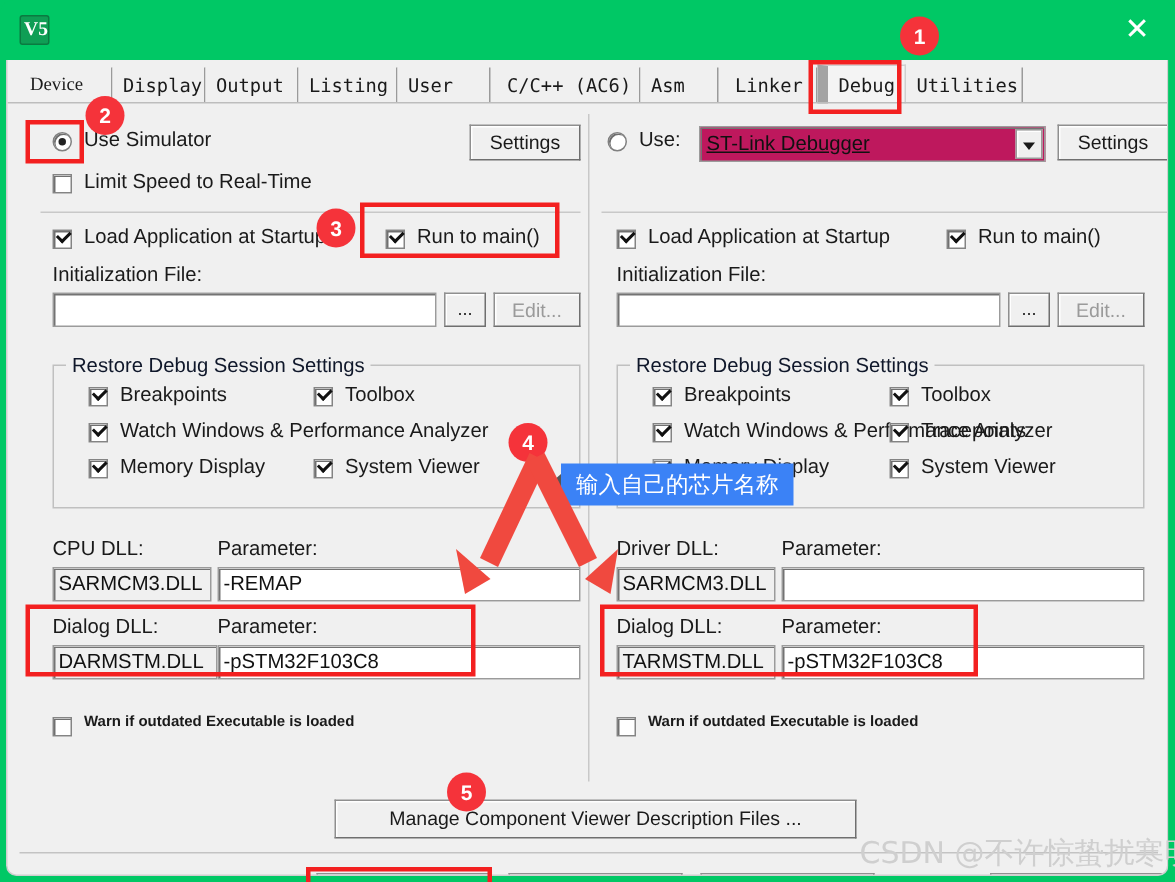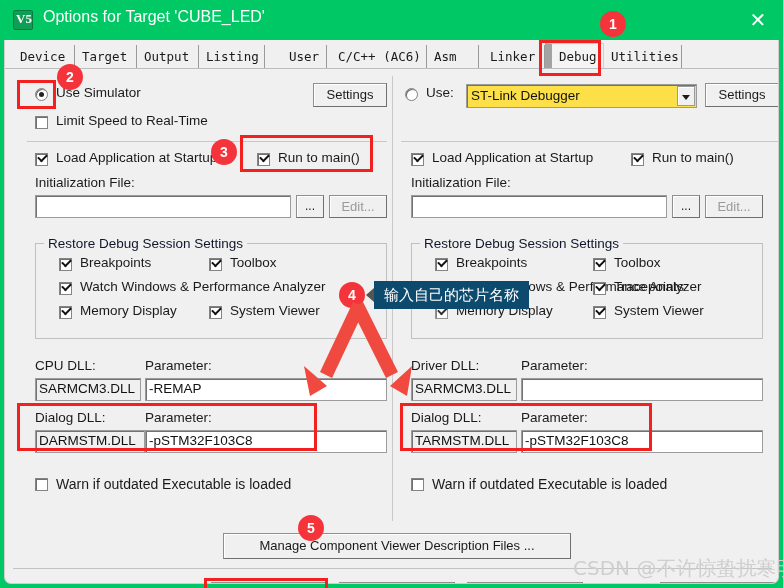--- a/index.html
+++ b/index.html
@@ -77,21 +77,21 @@
   }
   .pane-left{left:8px;width:374px;}
   .pane-right{left:392px;width:375px;}
   .vdivider{
     position:absolute;left:387px;top:36px;width:1px;height:445px;background:#c8c8c8;
   }
   .lbl{
     font-size:13.5px;color:#1a1a1a;white-space:nowrap;
     font-family:"Liberation Sans", sans-serif;
   }
-  .lbl.small{font-size:14px;}
+  .lbl.small{font-size:10px;font-weight:bold;}
   
   .radio{
     position:absolute;width:13px;height:13px;border-radius:50%;
     background:#ffffff;border:1px solid #808080;box-sizing:border-box;cursor:pointer;
     box-shadow:inset 1px 1px 0 #6e6e6e;
   }
   .radio.on::after{
     content:"";position:absolute;left:3px;top:3px;width:5px;height:5px;
     border-radius:50%;background:#222;
   }
@@ -124,24 +124,24 @@
     border:1px solid #9b9b9b;
     box-shadow:inset 1px 1px 0 #737373;
     box-sizing:border-box;
     font-size:13.5px;color:#111;
     padding-left:3px;line-height:20px;white-space:nowrap;overflow:hidden;
     cursor:text;
   }
   .inp.ro{background:#f0f0f0;}
   
   .combo{
-    position:absolute;background:#fde047;border:1px solid #9b9b9b;
+    position:absolute;background:#be185d;border:1px solid #9b9b9b;
     box-shadow:inset 1px 1px 0 #737373;
     box-sizing:border-box;font-size:13.5px;color:#111;
-    padding-left:4px;line-height:22px;cursor:pointer;overflow:hidden;white-space:nowrap;
+    padding-left:4px;line-height:22px;cursor:pointer;overflow:hidden;white-space:nowrap;text-decoration:underline;
   }
   .combo .arrowbox{
     position:absolute;right:1px;top:1px;width:18px;height:20px;
     background:#f0f0f0;border:1px solid #9a9a9a;box-sizing:border-box;
     box-shadow:inset 1px 1px 0 #fff;
   }
   .combo .arrowbox::after{
     content:"";position:absolute;left:4px;top:8px;
     border-left:4px solid transparent;border-right:4px solid transparent;
     border-top:5px solid #1a1a1a;
@@ -171,24 +171,25 @@
     pointer-events:none;
   }
   .badge{
     position:absolute;width:26px;height:26px;border-radius:50%;
     background:#f5333a;color:#ffffff;font-size:14px;font-weight:bold;
     line-height:26px;text-align:center;
     font-family:"Liberation Sans", sans-serif;
     pointer-events:none;
   }
   .tooltip{
-    position:absolute;background:#0c4a6e;color:#ffffff;
+    position:absolute;background:#3b82f6;color:#ffffff;
     font-size:15px;line-height:28px;padding:0 10px;white-space:nowrap;
     font-family:"DejaVu Sans", sans-serif;
     pointer-events:none;
+    margin-top:28px;
   }
   .tooltip .tip{
     position:absolute;left:-8px;top:7px;width:0;height:0;
     border-top:7px solid transparent;border-bottom:7px solid transparent;
     border-right:8px solid #555555;
   }
   .arrowsvg{position:absolute;pointer-events:none;}
   .watermark{
     position:absolute;color:#cfcfcf;font-size:20px;white-space:nowrap;
     font-family:"DejaVu Sans", sans-serif;pointer-events:none;
@@ -196,32 +197,31 @@
 </style>
 </head>
 <body>
 
 <div class="window">
 
   <div class="titlebar">
     <div class="app-icon">
       <div class="glyph">V5</div>
     </div>
-    <div class="title-text">Options for Target 'CUBE_LED'</div>
     <div class="close-btn">✕</div>
   </div>
 
   <div class="dialog">
 
     <div class="tabstrip">
-      <div class="tab" style="left:8px;width:62px;">Device</div>
-      <div class="tab" style="left:70px;width:62px;">Target</div>
+      <div class="tab" style="left:8px;width:62px;font-family:Liberation Serif, serif;">Device</div>
+      <div class="tab" style="left:70px;width:62px;">Display</div>
       <div class="tab" style="left:132px;width:62px;">Output</div>
       <div class="tab" style="left:194px;width:66px;">Listing</div>
-      <div class="tab" style="left:260px;width:62px;text-align:right;">User</div>
+      <div class="tab" style="left:260px;width:62px;">User</div>
       <div class="tab" style="left:326px;width:96px;">C/C++ (AC6)</div>
       <div class="tab" style="left:422px;width:52px;">Asm</div>
       <div class="tab" style="left:478px;width:62px;">Linker</div>
       <div class="tab active" style="left:540px;width:59px;">Debug</div>
       <div class="tab" style="left:599px;width:78px;">Utilities</div>
     </div>
     <div class="tabline"></div>
 
     <div class="vdivider"></div>
 

